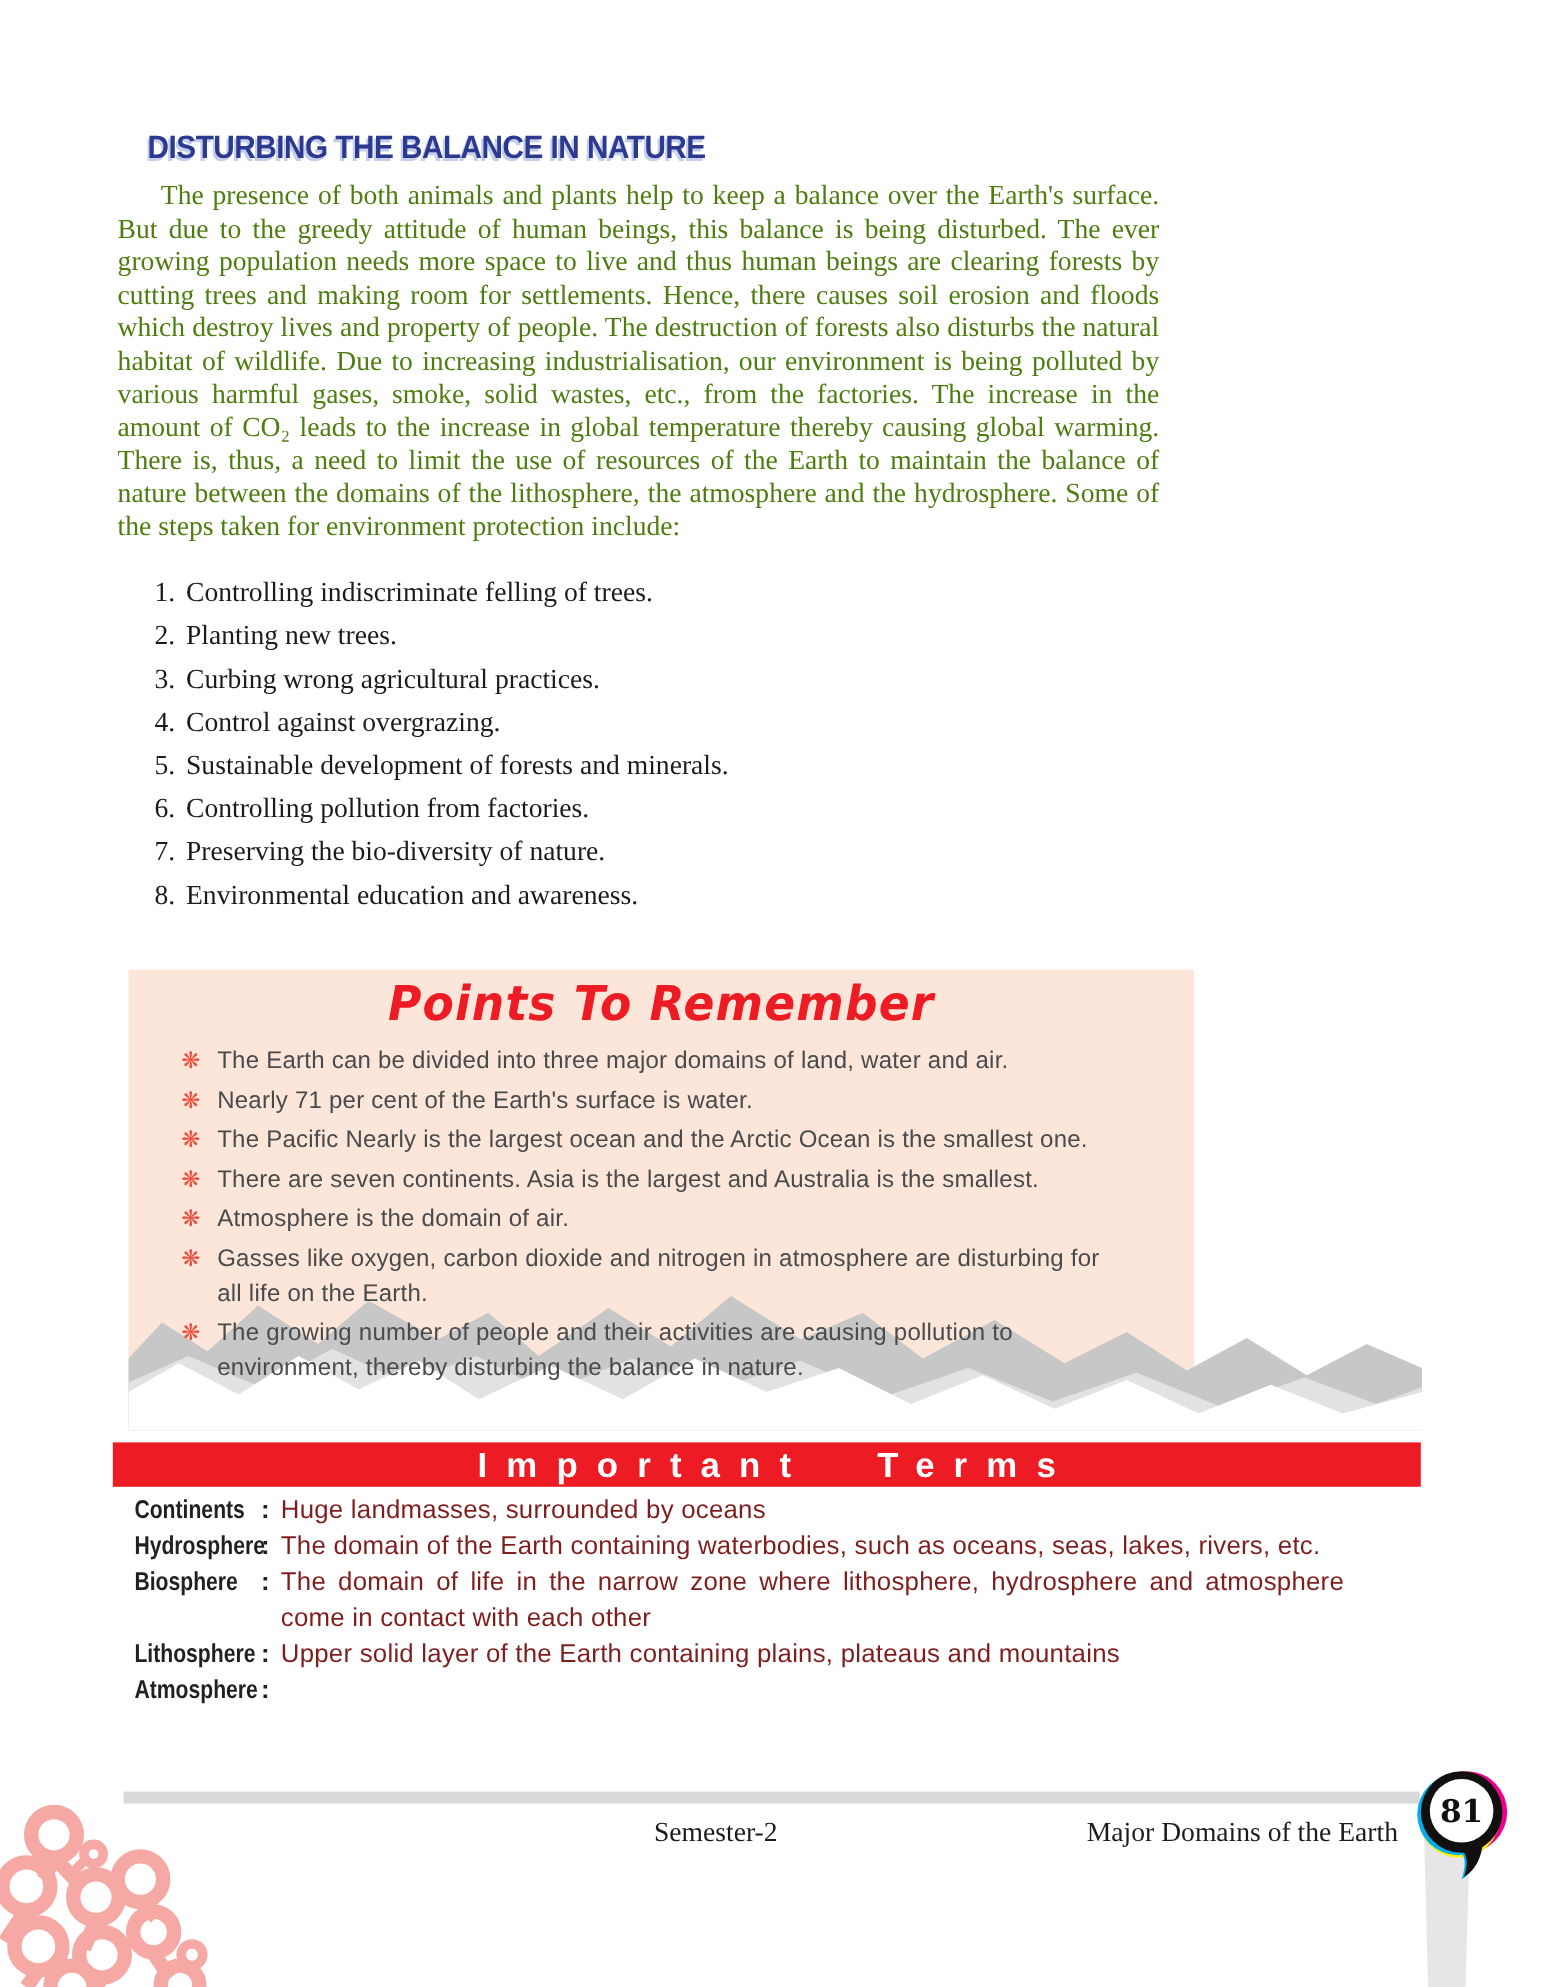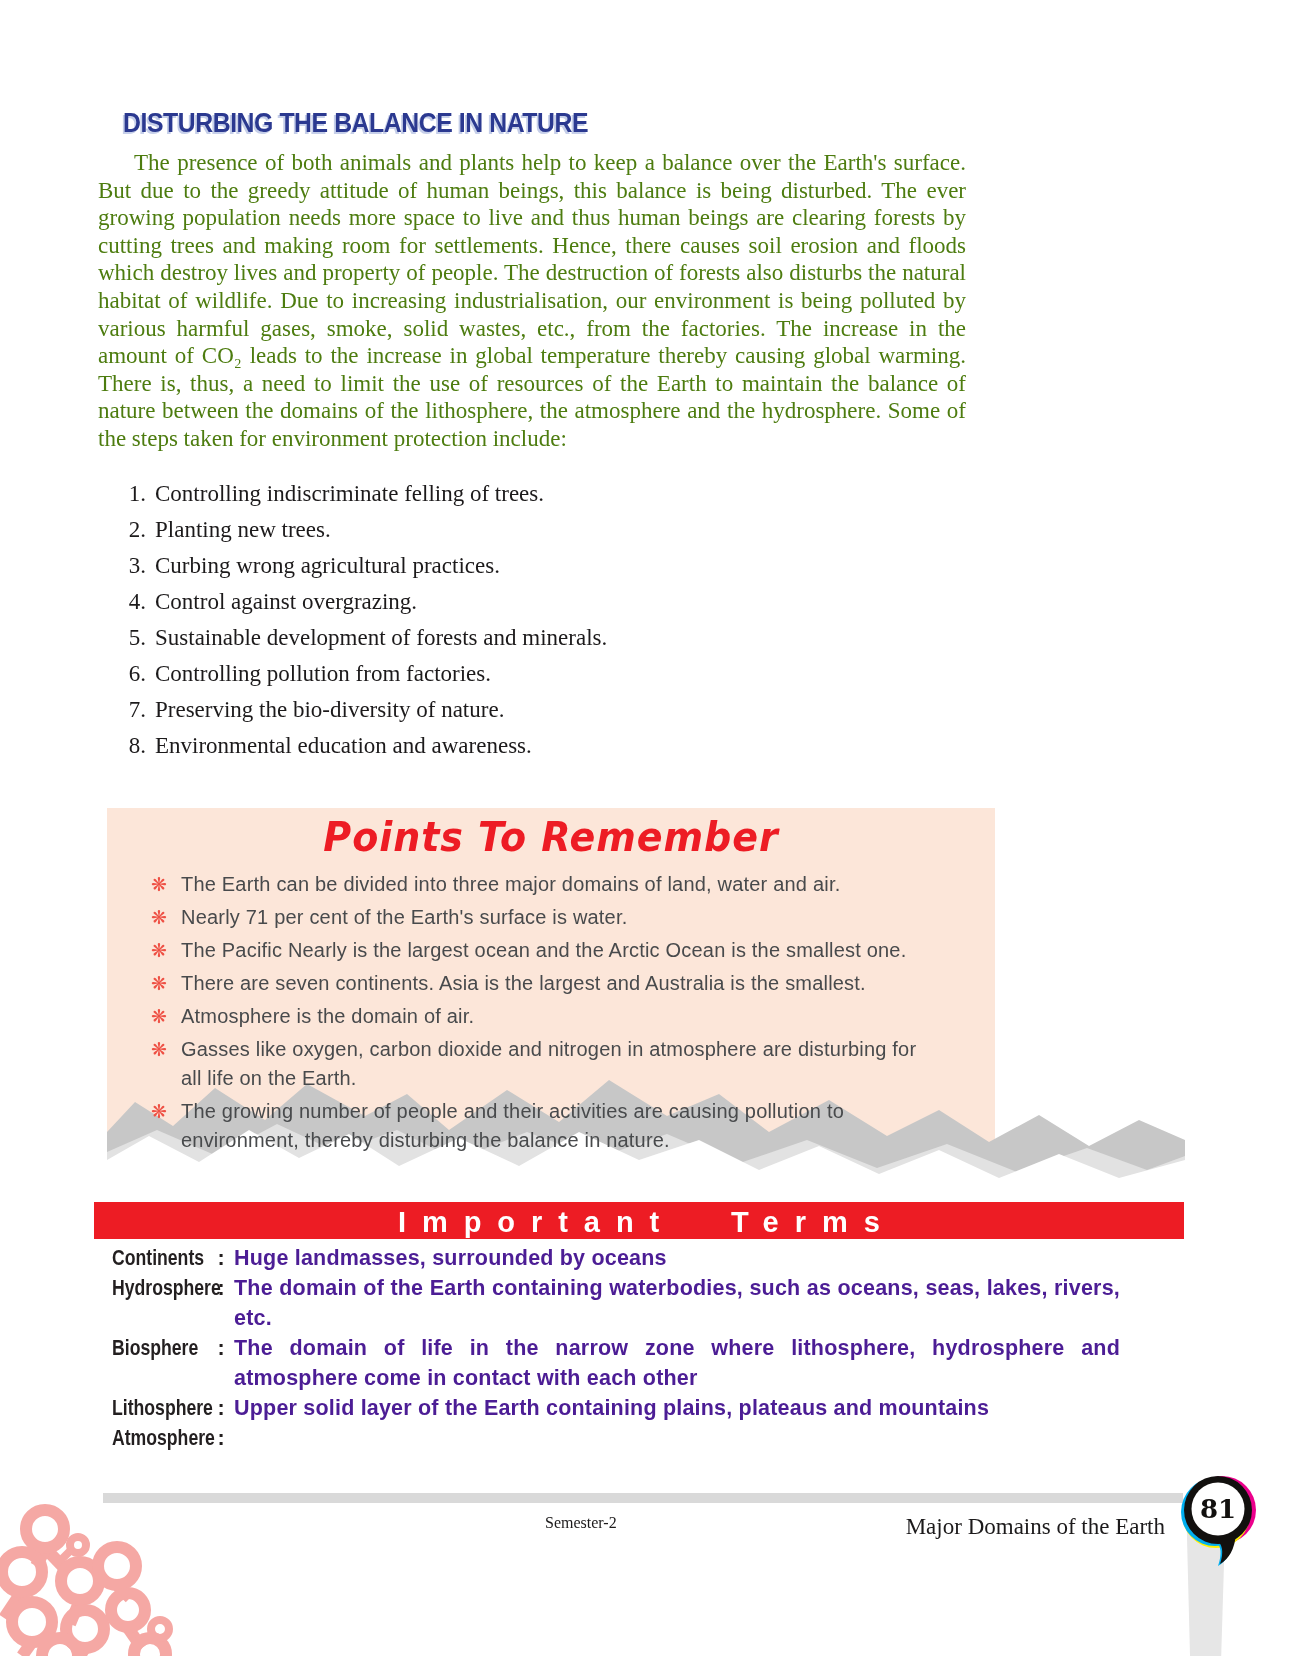--- a/index.html
+++ b/index.html
@@ -39,25 +39,25 @@
   #terms-banner span{font-family:"Liberation Sans",sans-serif;font-weight:bold;font-size:29px;
                      color:#ffffff;letter-spacing:0.55em;word-spacing:1.1em;white-space:nowrap;
                      transform:translateX(0.27em);}
 
   
   #terms-list{left:112px;top:1243px;width:1008px;font-family:"Liberation Sans",sans-serif;}
   .trow{display:grid;grid-template-columns:96px 26px 1fr;line-height:30px;font-size:21.5px;}
   .trow .term{font-weight:bold;color:#231f20;transform:scaleX(0.82);transform-origin:left center;
               white-space:nowrap;}
   .trow .colon{font-weight:bold;color:#231f20;text-align:center;}
-  .trow .def{color:#4c1d95;text-align:justify;letter-spacing:0.2px;font-weight:bold;}
+  .trow .def{color:#7f1d1d;text-align:justify;letter-spacing:0.2px;}
 
   
   #footer-divider{left:103px;top:1493px;width:1080px;height:10px;background:#d9d9d9;}
-  #footer-semester{left:545px;top:1514px;font-size:16px;}
+  #footer-semester{left:545px;top:1514px;font-size:23px;}
   #footer-chapter{top:1514px;right:131px;font-size:23px;}
   #edge-band{left:1186px;top:1498px;width:40px;height:158px;background:#e6e6e6;
              clip-path:polygon(0 0,100% 0,88% 100%,10% 100%);}
   #page-badge{left:1172px;top:1466px;}
   #molecules{left:0;top:1396px;}
 </style>
 </head>
 <body>
 
 <h1 id="heading" class="abs">DISTURBING THE BALANCE IN NATURE</h1>

